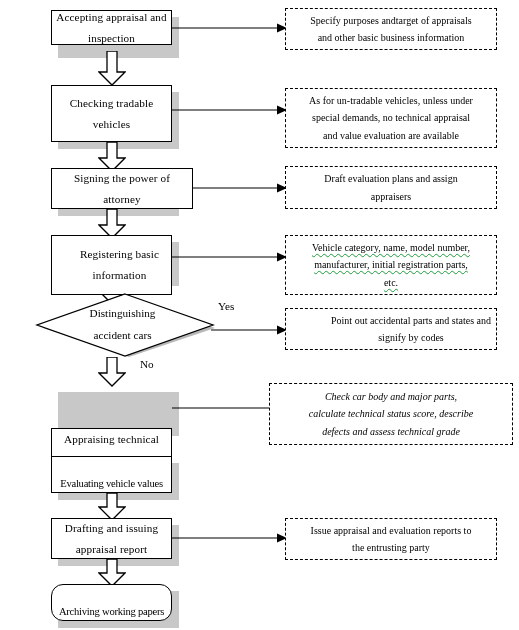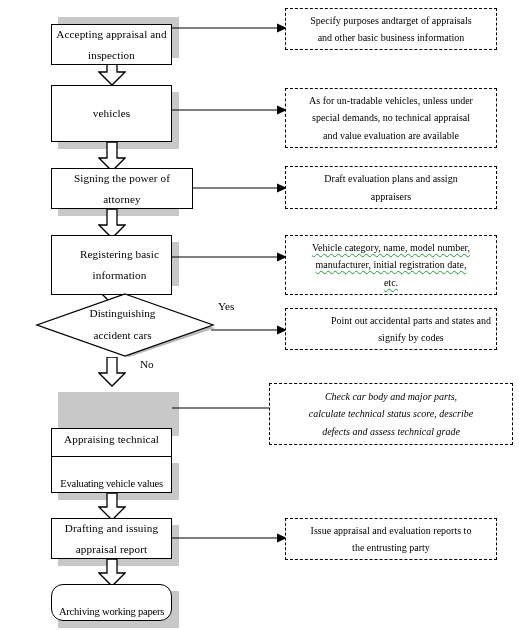--- a/index.html
+++ b/index.html
@@ -177,26 +177,27 @@
       <path d="M105,1.5 L115,6 L105,10.5 Z" fill="#000000"></path>
     </svg>
   </div>
   <div class="hline" style="left:172px;top:532px;">
     <svg width="116" height="12" viewBox="0 0 116 12">
       <line x1="0" y1="6" x2="106" y2="6" stroke="#000000" stroke-width="1.2"></line>
       <path d="M105,1.5 L115,6 L105,10.5 Z" fill="#000000"></path>
     </svg>
   </div>
 
-  <div class="node" style="left:51px;top:10px;width:121px;height:41px;margin-top:14px;">
+  <div class="node" style="left:51px;top:10px;width:121px;height:35px;">
     <span class="ln">Accepting appraisal and</span>
     <span class="ln">inspection</span>
   </div>
 
   <div class="node" style="left:51px;top:85px;width:121px;height:57px;">
+    <span class="ln">Checking tradable</span>
     <span class="ln">vehicles</span>
   </div>
 
   <div class="node" style="left:51px;top:168px;width:142px;height:41px;">
     <span class="ln">Signing the power of</span>
     <span class="ln">attorney</span>
   </div>
 
   <div class="node" style="left:51px;top:235px;width:121px;height:60px;padding-left:16px;">
     <span class="ln">Registering basic</span>
@@ -246,21 +247,21 @@
     <span class="ln">and value evaluation are available</span>
   </div>
 
   <div class="note" style="left:285px;top:166px;width:212px;height:43px;">
     <span class="ln">Draft evaluation plans and assign</span>
     <span class="ln">appraisers</span>
   </div>
 
   <div class="note" style="left:285px;top:235px;width:212px;height:60px;">
     <span class="ln spell">Vehicle category, name, model number,</span>
-    <span class="ln spell">manufacturer, initial registration date,</span>
+    <span class="ln spell">manufacturer, initial registration parts,</span>
     <span class="ln spell">etc.</span>
   </div>
 
   <div class="note" style="left:285px;top:308px;width:212px;height:42px;padding-left:40px;">
     <span class="ln">Point out accidental parts and states and</span>
     <span class="ln">signify by codes</span>
   </div>
 
   <div class="note" style="left:269px;top:383px;width:244px;height:62px;font-style:italic;">
     <span class="ln">Check car body and major parts,</span>

